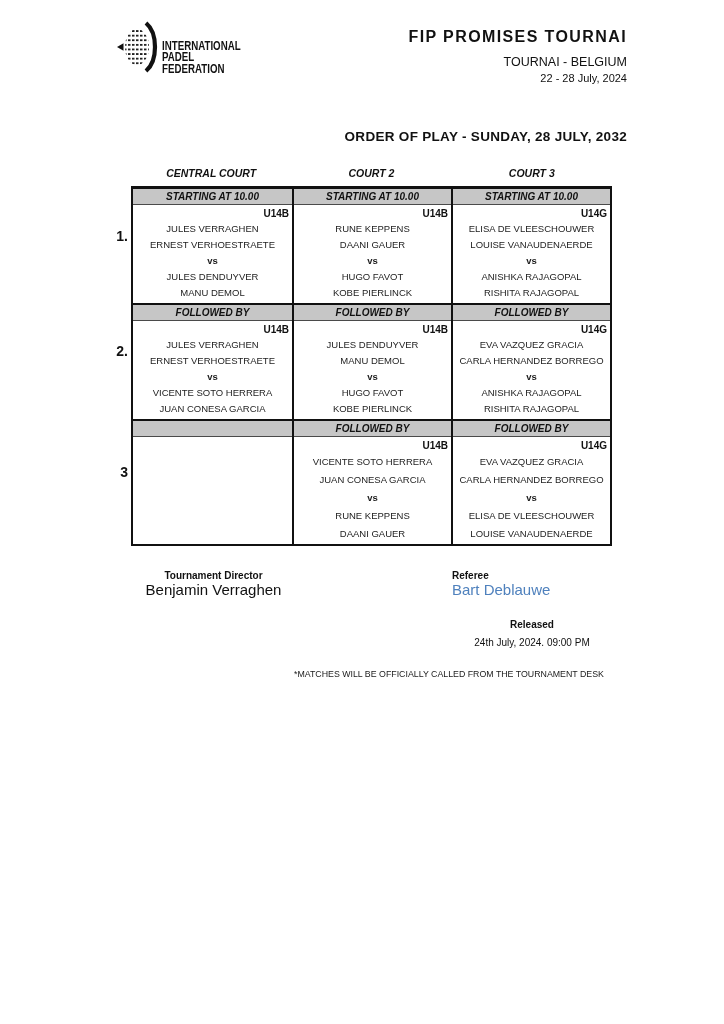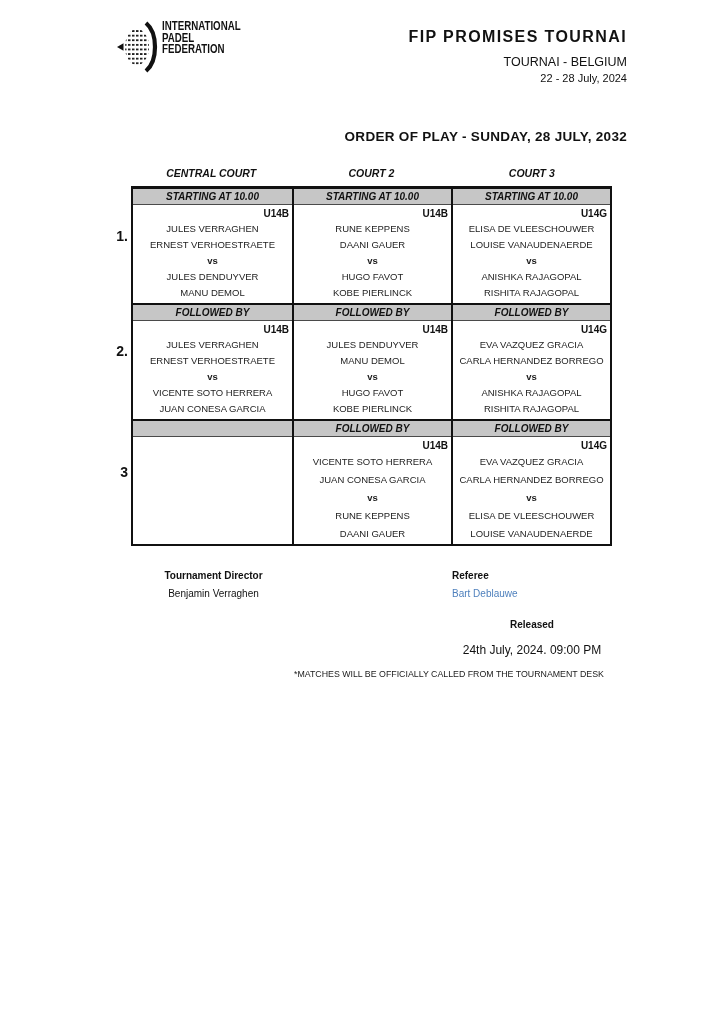--- a/index.html
+++ b/index.html
@@ -1,20 +1,20 @@
 <!DOCTYPE html>
 <html style="--bar: #c6c6c6; --border: #111111; --link: #4f81bd;"><head>
 <meta charset="utf-8">
 <style>
   html,body{margin:0;padding:0;background:#ffffff;}
   .page{position:relative;width:724px;height:1024px;background:#fff;
         font-family:"Liberation Sans",sans-serif;color:#111;overflow:hidden;}
 
   
-  .logo{position:absolute;left:116px;top:20px;display:flex;align-items:flex-start;}
+  .logo{position:absolute;left:116px;top:20px;display:flex;align-items:flex-end;}
   .logo-text{font-weight:bold;font-size:13.5px;line-height:11.5px;letter-spacing:0;
              transform:scaleX(.72);transform-origin:left center;white-space:nowrap;margin-left:4px;}
 
   .center-col{position:absolute;left:144px;width:483px;text-align:right;}
   .main-title{top:28px;font-size:16px;font-weight:bold;letter-spacing:1.4px;}
   .subtitle{top:55px;font-size:12.5px;}
   .dates{top:72px;font-size:11px;}
   .oop-title{top:129px;font-size:13.5px;font-weight:bold;letter-spacing:.3px;}
 
   
@@ -40,26 +40,26 @@
          white-space:nowrap;overflow:hidden;color:#1c1c1c;}
   .b3 .pline{height:18px;line-height:18px;}
   .vs{font-weight:bold;}
 
   .rownum{position:absolute;left:100px;width:28px;text-align:right;
           font-weight:bold;font-size:14px;}
   .n1{top:228px;}.n2{top:343px;}.n3{top:464px;}
 
   
   .f-label{font-weight:bold;font-size:10px;}
-  .f-name{font-size:10px;margin-top:7px;}
+  .f-name{font-size:15px;}
   .f-director{position:absolute;left:131px;top:570px;width:165px;text-align:center;}
   .f-referee{position:absolute;left:452px;top:570px;width:160px;text-align:left;}
   .f-referee .f-name{color:var(--link,#4f81bd);cursor:pointer;}
   .f-released{position:absolute;left:452px;top:619px;width:160px;text-align:center;}
-  .f-released .f-value{font-size:12px;margin-top:13px;}
+  .f-released .f-value{font-size:10px;margin-top:7px;}
   .notes{position:absolute;left:294px;top:666px;font-size:8.8px;line-height:16px;color:#1a1a1a;}
 </style>
 </head>
 <body>
 
 <div class="page">
 
   <div class="logo">
     <svg width="42" height="54" viewBox="0 0 42 54">
       <defs>

